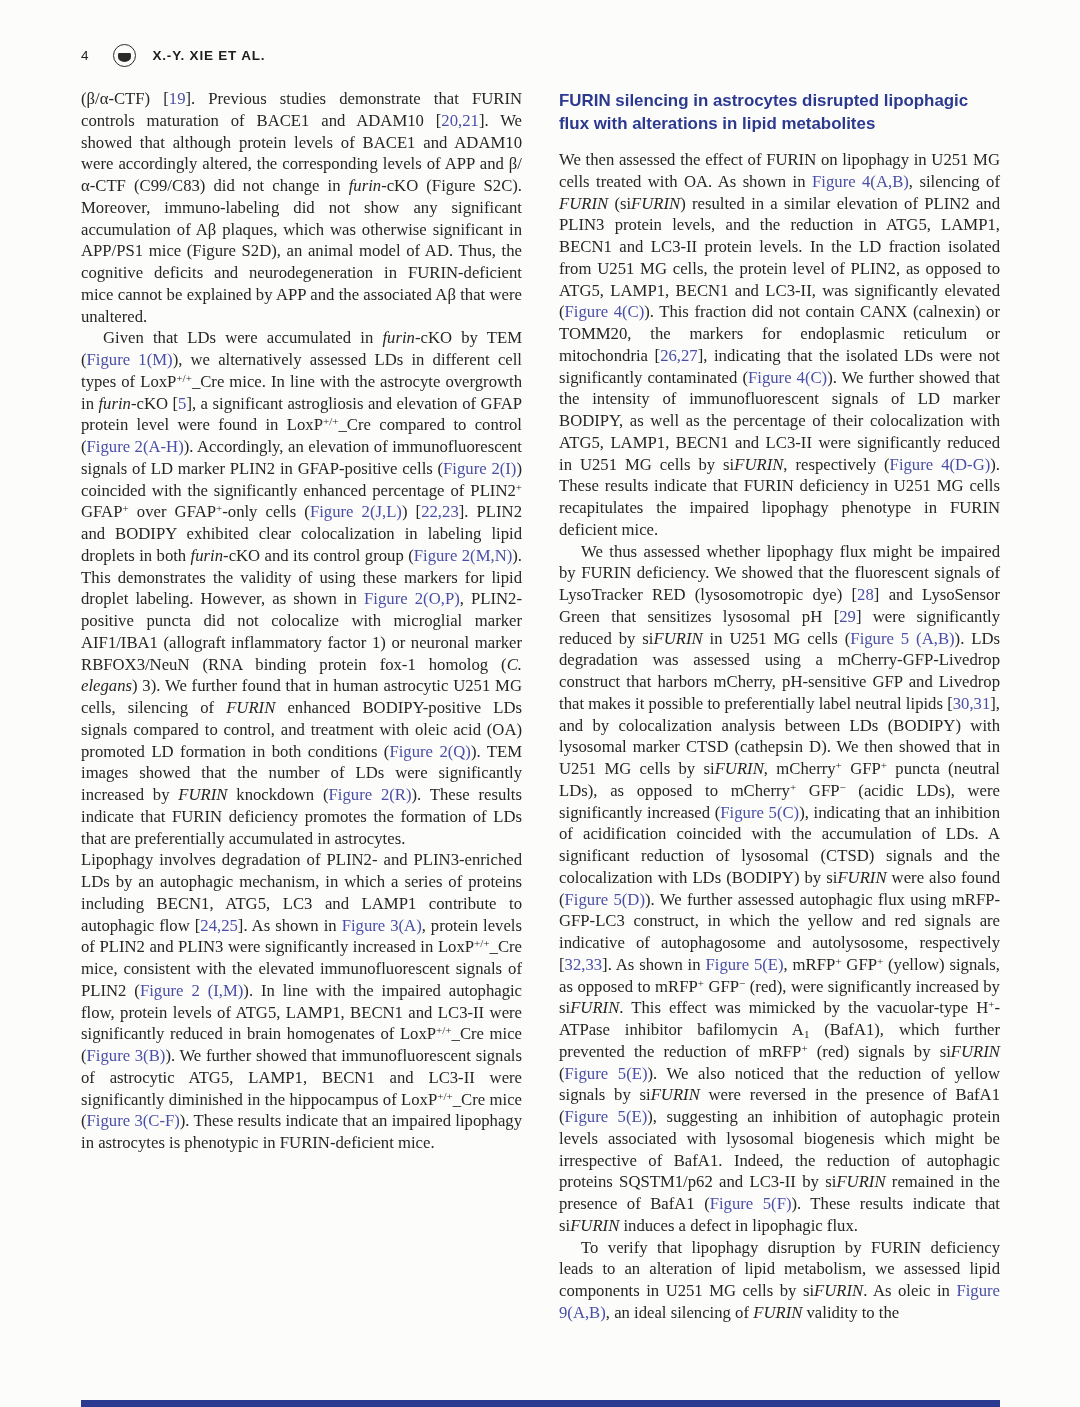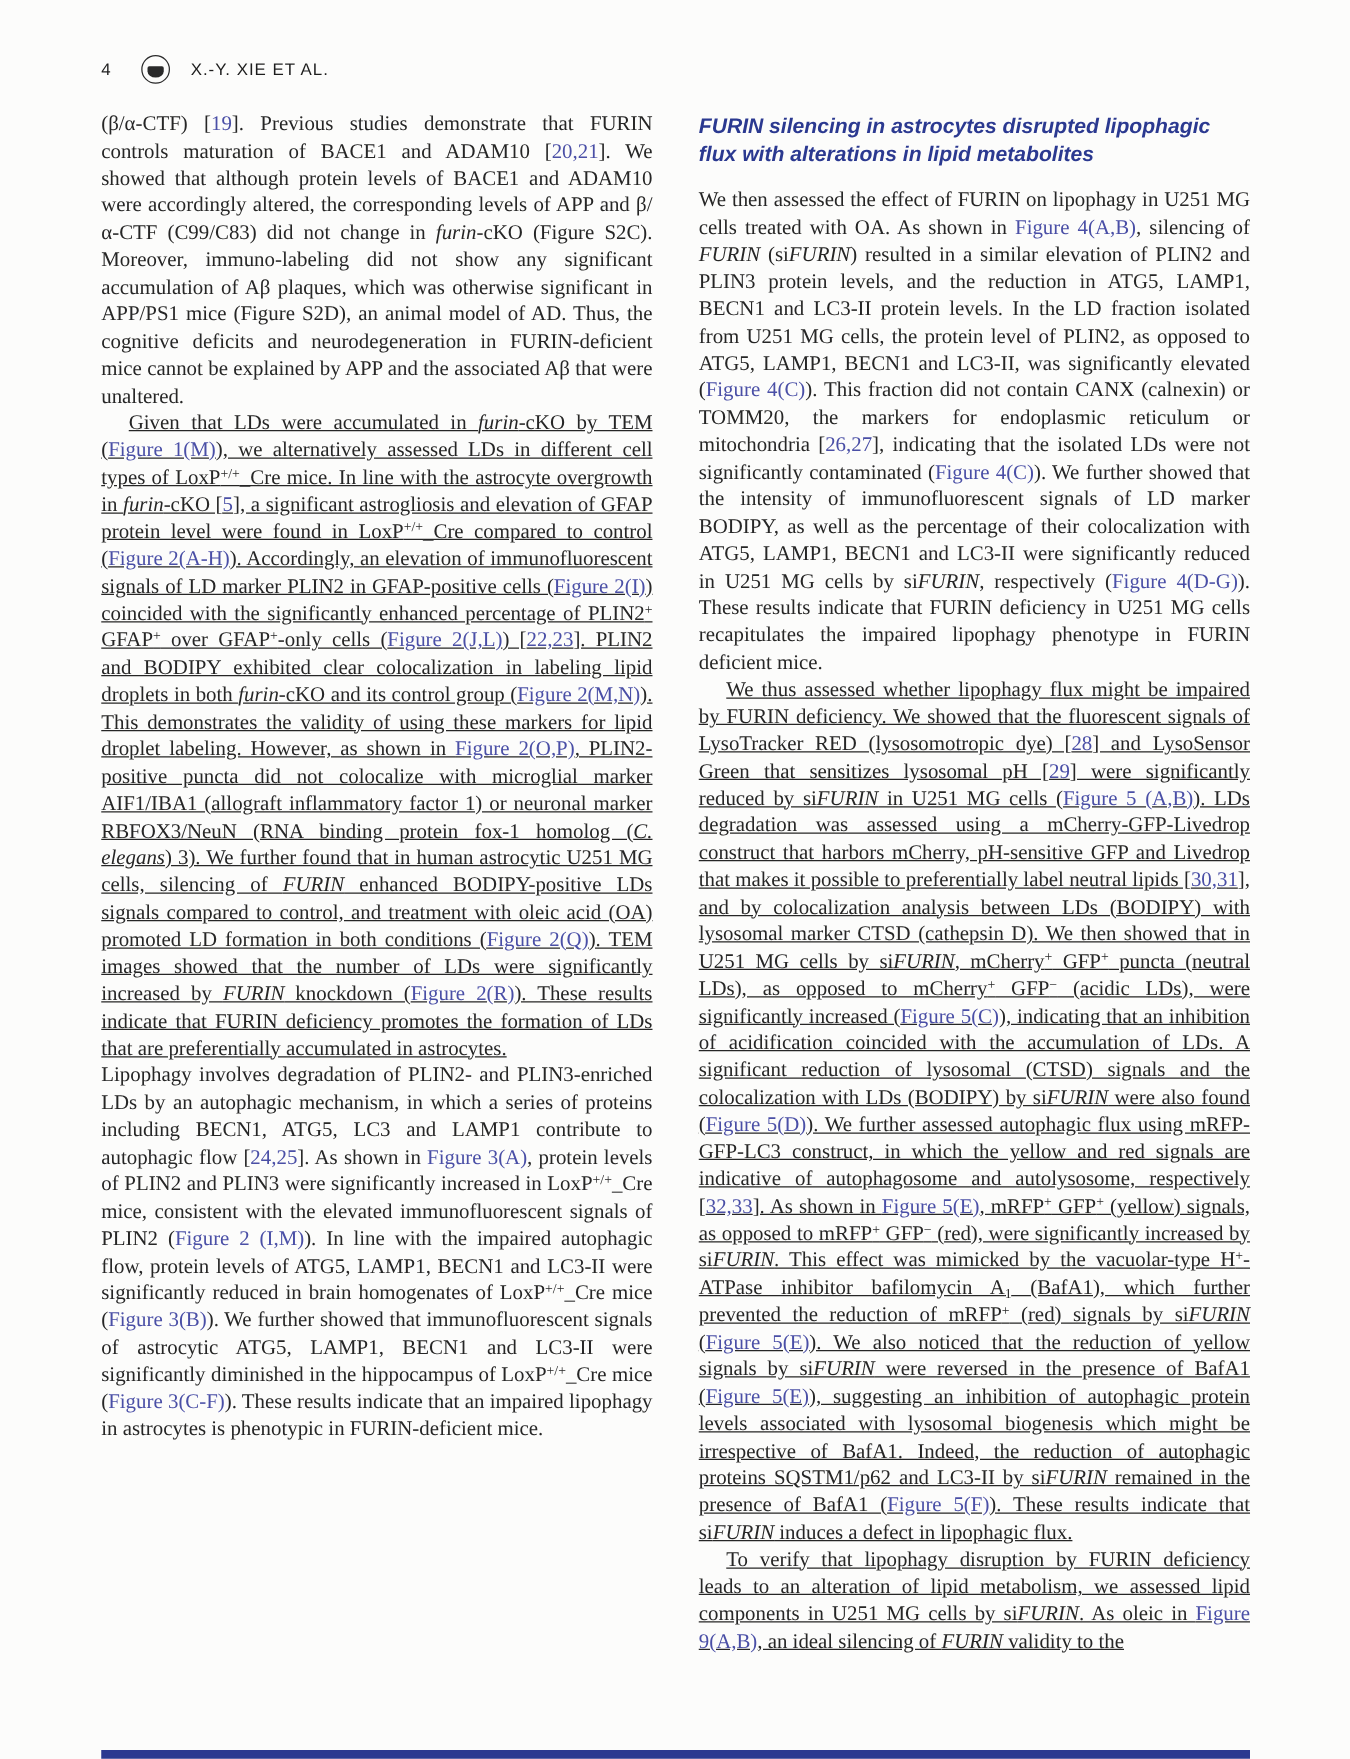--- a/index.html
+++ b/index.html
@@ -3,26 +3,26 @@
 <meta charset="utf-8">
 <style>
   *{margin:0;padding:0;box-sizing:border-box;}
   html,body{width:1080px;}
   body{height:1407px;background:#fcfcfb;font-family:"Liberation Serif",serif;color:#262626;position:relative;overflow:hidden;}
   .page{position:absolute;inset:0;}
   .page-header{position:absolute;top:44px;left:81px;display:flex;align-items:center;font-family:"Liberation Sans",sans-serif;font-size:13.5px;color:#1d1d1d;}
   .page-num{margin-right:24px;}
   .logo{width:23px;height:23px;border:1.6px solid #2a2a2a;border-radius:50%;display:inline-block;position:relative;margin-right:17px;flex:none;}
   .logo-inner{position:absolute;left:4px;right:4px;bottom:4px;height:9px;background:#2a2a2a;border-radius:2px 2px 9px 9px/2px 2px 7px 7px;}
-  .running-head{letter-spacing:0.8px;}
+  .running-head{letter-spacing:0.8px;font-weight:bold;}
   .columns{position:absolute;top:88px;left:81px;width:919px;display:flex;gap:37px;align-items:flex-start;}
   .col{width:449px;}
   .para{font-size:16.7px;line-height:21.75px;text-align:justify;}
-  .para.indent{text-indent:22px;text-decoration:underline;}
-  .sec-heading{font-family:"Liberation Sans",sans-serif;font-style:italic;font-weight:bold;font-size:16.9px;line-height:22.5px;color:var(--heading-blue,#2b3990);margin:37px 0 14px;}
+  .para.indent{text-indent:22px;}
+  .sec-heading{font-family:"Liberation Sans",sans-serif;font-weight:bold;font-size:16.9px;line-height:22.5px;color:var(--heading-blue,#2b3990);margin:37px 0 14px;}
   .col > .sec-heading:first-child{margin-top:2px;}
   .ref-link{color:var(--link-indigo,#4a4fa6);}
   .para sup{font-size:0.66em;line-height:0;vertical-align:baseline;position:relative;top:-0.45em;}
   .para sub{font-size:0.66em;line-height:0;vertical-align:baseline;position:relative;top:0.25em;}
   em{font-style:italic;}
   .footer-bar{position:absolute;left:81px;bottom:0;width:919px;height:7px;background:var(--footer-bar-blue,#2b3990);}
 </style>
 </head>
 <body>
 

